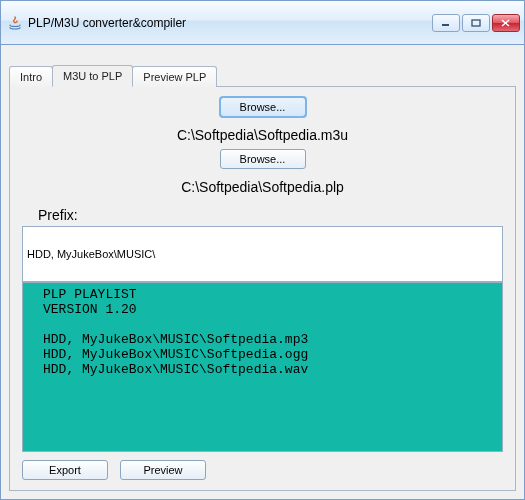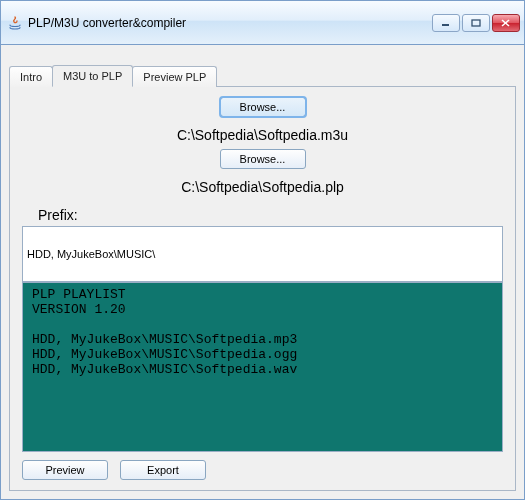--- a/index.html
+++ b/index.html
@@ -134,22 +134,22 @@
       width: 100%;
       border: 1px solid #9aaec5;
       background: #fff;
       padding: 21px 4px;
       font-size: 11px;
       font-family: inherit;
     }
     .preview-area {
       flex: 1;
       border: 1px solid #9aaec5;
-      background: #0f766e;
-      padding: 4px 9px;
+      background: #14b8a6;
+      padding: 4px 20px;
       font-family: "Courier New", monospace;
       font-size: 13px;
       white-space: pre;
       overflow: auto;
       margin-bottom: 8px;
     }
     .bottom-btns {
       display: flex;
       gap: 12px;
     }
@@ -209,19 +209,19 @@
       <input type="text" class="text-input" value="HDD, MyJukeBox\MUSIC\" style="">
 
       <div class="preview-area">PLP PLAYLIST
 VERSION 1.20
 
 HDD, MyJukeBox\MUSIC\Softpedia.mp3
 HDD, MyJukeBox\MUSIC\Softpedia.ogg
 HDD, MyJukeBox\MUSIC\Softpedia.wav</div>
 
       <div class="bottom-btns">
+        <button class="btn">Export</button>
         <button class="btn">Preview</button>
-        <button class="btn">Export</button>
       </div>
 
     </div>
   </div>
 </div>
 
 </body></html>

